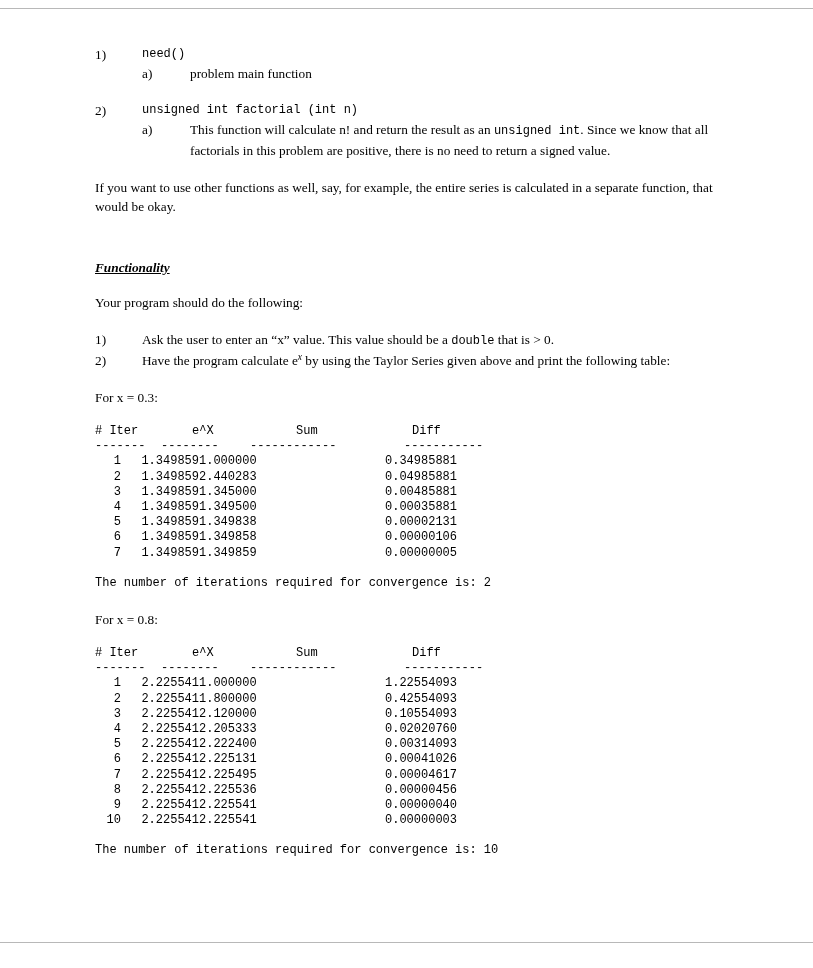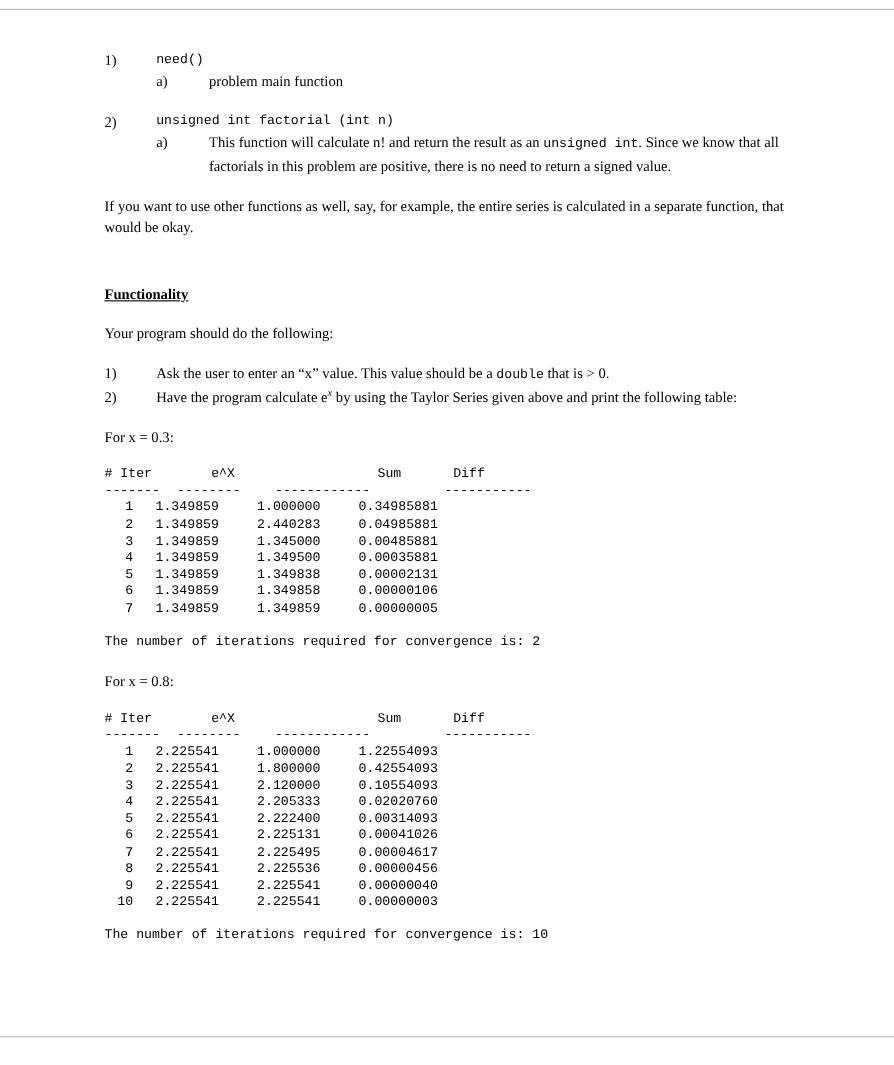--- a/index.html
+++ b/index.html
@@ -24,37 +24,37 @@
 
   .group { margin-bottom: 18px; }
   .li { display: flex; line-height: 19px; }
   .li .num { flex: 0 0 47px; }
   .li .body { flex: 1; }
   .li.sub { padding-left: 47px; }
   .li.sub .num { flex: 0 0 48px; }
 
   .para { line-height: 19px; margin-bottom: 18px; }
   .heading {
-    font-weight: bold; text-decoration: underline;
+    font-weight: bold; font-style: italic; text-decoration: underline;
     line-height: 19px; margin-bottom: 16px; margin-top: 42px;
   }
   .example-label { line-height: 19px; margin-bottom: 17px; }
 
   .sup { font-size: 9.5px; vertical-align: super; line-height: 0; font-style: italic; }
 
   .table { margin-bottom: 15px; }
   .trow { display: flex; line-height: 15.2px; white-space: pre; }
   .c  { display: block; }
   .c1 { width: 26px;  text-align: right; }
   .c2 { width: 78px;  text-align: right; }
-  .c3 { width: 127px; text-align: center; }
-  .c4 { width: 131px; }
+  .c3 { width: 127px; text-align: left; }
+  .c4 { width: 131px; text-align: right; }
   .hc1 { width: 97px; }
   .hc2 { width: 104px; }
-  .hc3 { width: 116px; text-align: center; }
+  .hc3 { width: 116px; }
   .dc1 { width: 66px; }
   .dc2 { width: 89px; }
   .dc3 { width: 154px; }
   .footer-note { line-height: 15.2px; margin-bottom: 19px; }
 </style>
 </head>
 <body>
 
 <div class="edge edge-top"></div>
 <div class="edge edge-bottom"></div>

